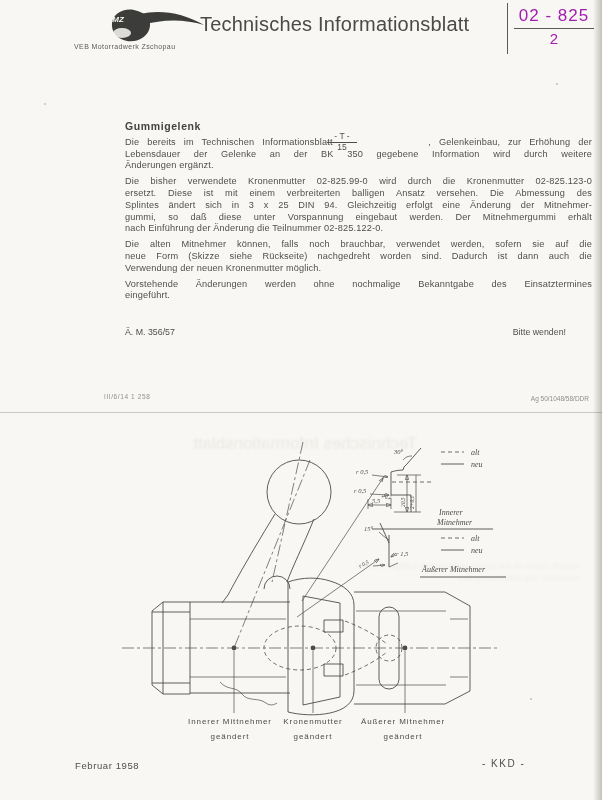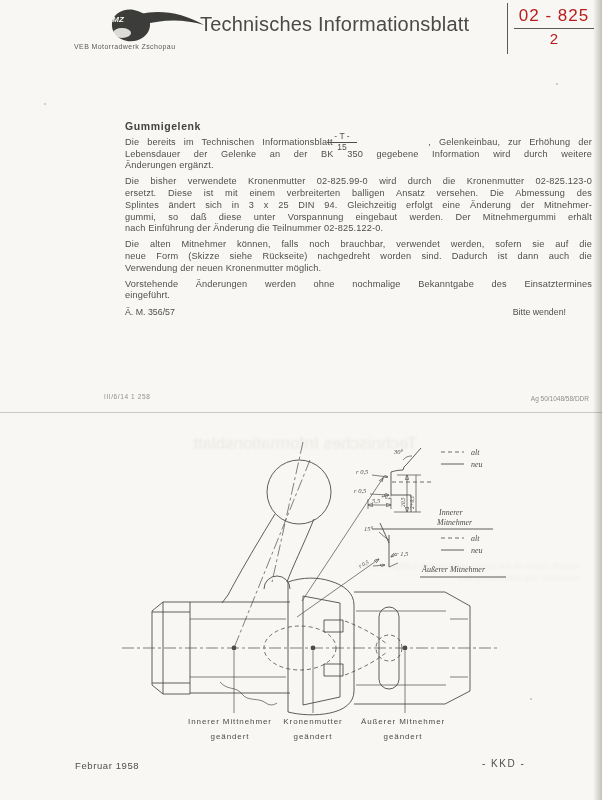--- a/index.html
+++ b/index.html
@@ -14,34 +14,34 @@
     background:linear-gradient(to right, rgba(110,105,98,0), rgba(110,105,98,0.38));
     pointer-events:none;
   }
   
   .logo { position:absolute; left:88px; top:6px; }
   .logo-caption { position:absolute; left:74px; top:43px; width:150px;
     font-size:7px; letter-spacing:0.4px; color:#5c5c5a; }
   .title { position:absolute; left:200px; top:13px; width:300px; text-align:left;
     font-size:20px; color:#4a4a48; letter-spacing:0.2px; }
   .vline { position:absolute; left:507px; top:3px; width:1px; height:51px; background:#5a5a58; }
-  .docnum { position:absolute; left:514px; top:6px; width:80px; text-align:center; color:#b91c1c; }
+  .docnum { position:absolute; left:514px; top:6px; width:80px; text-align:center; color:#a21caf; }
   .docnum-top { font-size:17px; letter-spacing:1px; border-bottom:1.5px solid #5a5a58; padding-bottom:2px; }
   .docnum-bottom { font-size:15px; margin-top:1px; }
   
   .bodytext { position:absolute; left:125px; top:121px; width:467px;
     font-size:9.2px; line-height:11.8px; color:#4f4f4d; }
   .doc-heading { font-weight:bold; font-size:10.5px; letter-spacing:0.6px; margin:0 0 4px 0; color:#434341; }
   .para { margin:0 0 4px 0; position:relative; }
   .ln { text-align:justify; text-align-last:justify; letter-spacing:0.15px; }
   .ln.last { text-align-last:left; }
   .frac { position:absolute; left:202px; top:-5px; width:30px; text-align:center;
     font-size:8.5px; line-height:9px; }
   .frac-top { border-bottom:1px solid #4f4f4d; padding:0 2px 1px 2px; }
-  .signoff { display:flex; justify-content:space-between; margin-top:5px; font-size:8.8px;text-align:center; }
+  .signoff { display:flex; justify-content:space-between; margin-top:25px; font-size:8.8px;text-align:center; }
   .signoff .right { padding-right:26px; }
   
   .footer1-left { position:absolute; left:104px; top:393px; font-size:6.5px; color:#918f8b; letter-spacing:0.6px; }
   .footer1-right { position:absolute; right:13px; top:395px; font-size:6.5px; color:#918f8b; }
   .pagebreak { position:absolute; left:0; top:412px; width:602px; height:1px; background:#cbc9c5; }
   
   .ghost-title { position:absolute; left:140px; top:434px; width:330px; text-align:center;
     font-size:17px; color:#7d7b73; opacity:0.12; filter:blur(1.2px); transform:scaleX(-1); }
   .ghost-par { position:absolute; left:330px; top:560px; width:250px; line-height:12px;
     font-size:9px; color:#7d7b73; opacity:0.07; filter:blur(1px); transform:scaleX(-1); }

